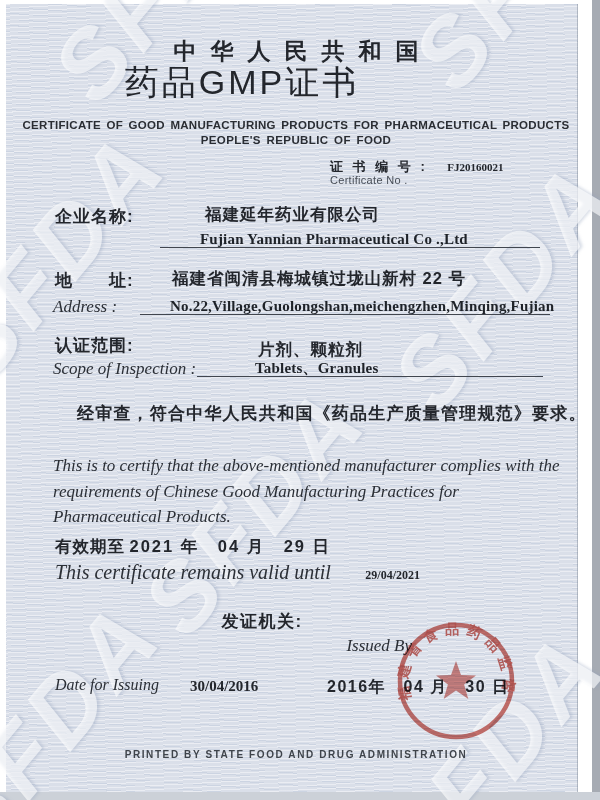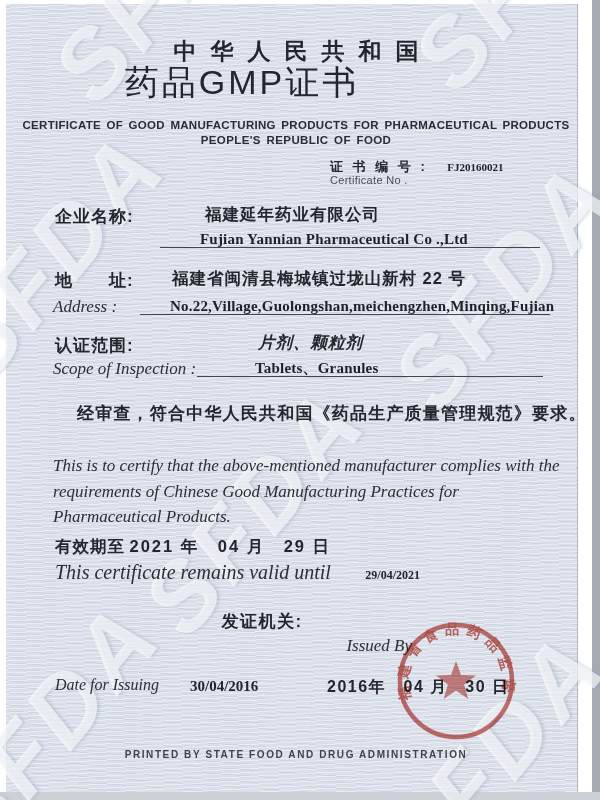--- a/index.html
+++ b/index.html
@@ -105,21 +105,21 @@
       </div>
 
       <div class="abs lab-zh" style="left:55px;top:269px;">地　　址:</div>
       <div class="abs val-zh" style="left:172px;top:268px;">福建省闽清县梅城镇过垅山新村 22 号</div>
       <div class="abs lab-en" style="left:53px;top:297px;">Address :</div>
       <div class="abs fline" style="left:140px;top:297px;width:410px;">
         <span style="padding-left:30px;">No.22,Village,Guolongshan,meichengzhen,Minqing,Fujian</span>
       </div>
 
       <div class="abs lab-zh" style="left:55px;top:334px;">认证范围:</div>
-      <div class="abs val-zh" style="left:258px;top:332px;font-style:italic;">片剂、颗粒剂</div>
+      <div class="abs val-zh" style="left:258px;top:339px;">片剂、颗粒剂</div>
       <div class="abs lab-en" style="left:53px;top:359px;">Scope of Inspection :</div>
       <div class="abs fline" style="left:197px;top:359px;width:346px;">
         <span style="padding-left:58px;">Tablets、Granules</span>
       </div>
 
       <div class="abs stmt-zh" style="left:77px;top:402px;">经审查，符合中华人民共和国《药品生产质量管理规范》要求。</div>
       <div class="abs stmt-en" style="left:53px;top:453px;width:512px;">This is to certify that the above-mentioned manufacturer complies with the requirements of Chinese Good Manufacturing Practices for Pharmaceutical Products.</div>
 
       <div class="abs" style="left:55px;top:536px;white-space:nowrap;">
         <span class="valid-label">有效期至</span>

